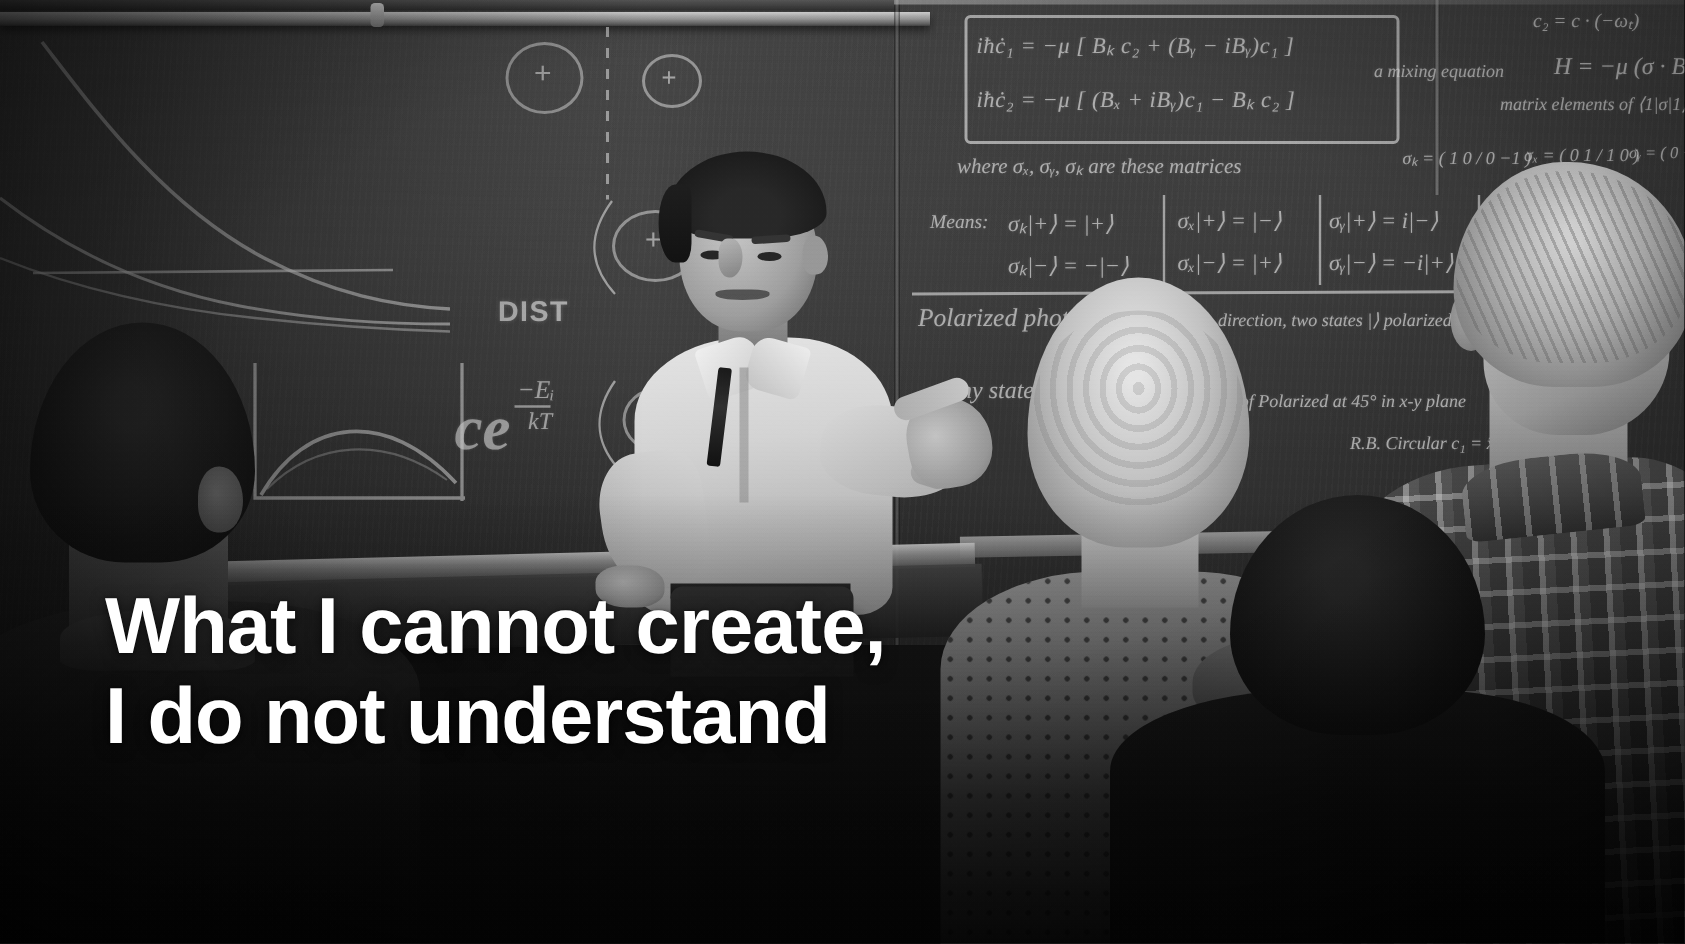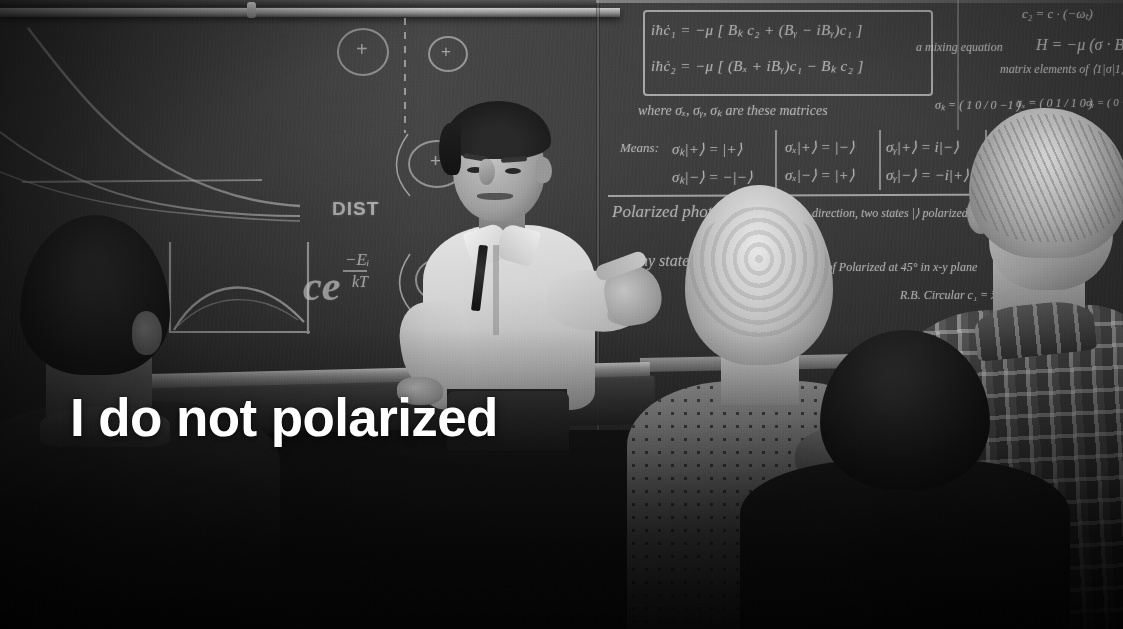--- a/index.html
+++ b/index.html
@@ -551,16 +551,17 @@
     <div class="sf-body"></div>
     <div class="sf-hair"></div>
   </div>
 
   <div class="left-fade"></div>
   <div class="bottom-fade"></div>
   <div class="vignette"></div>
   <div class="film-grain"></div>
 
   <div id="quote-block">
-    <div class="q-line">I do not polarized</div>
+    <div class="q-line">What I cannot create,</div>
+    <div class="q-line">I do not understand</div>
   </div>
 
 </div>
 
 </body></html>

